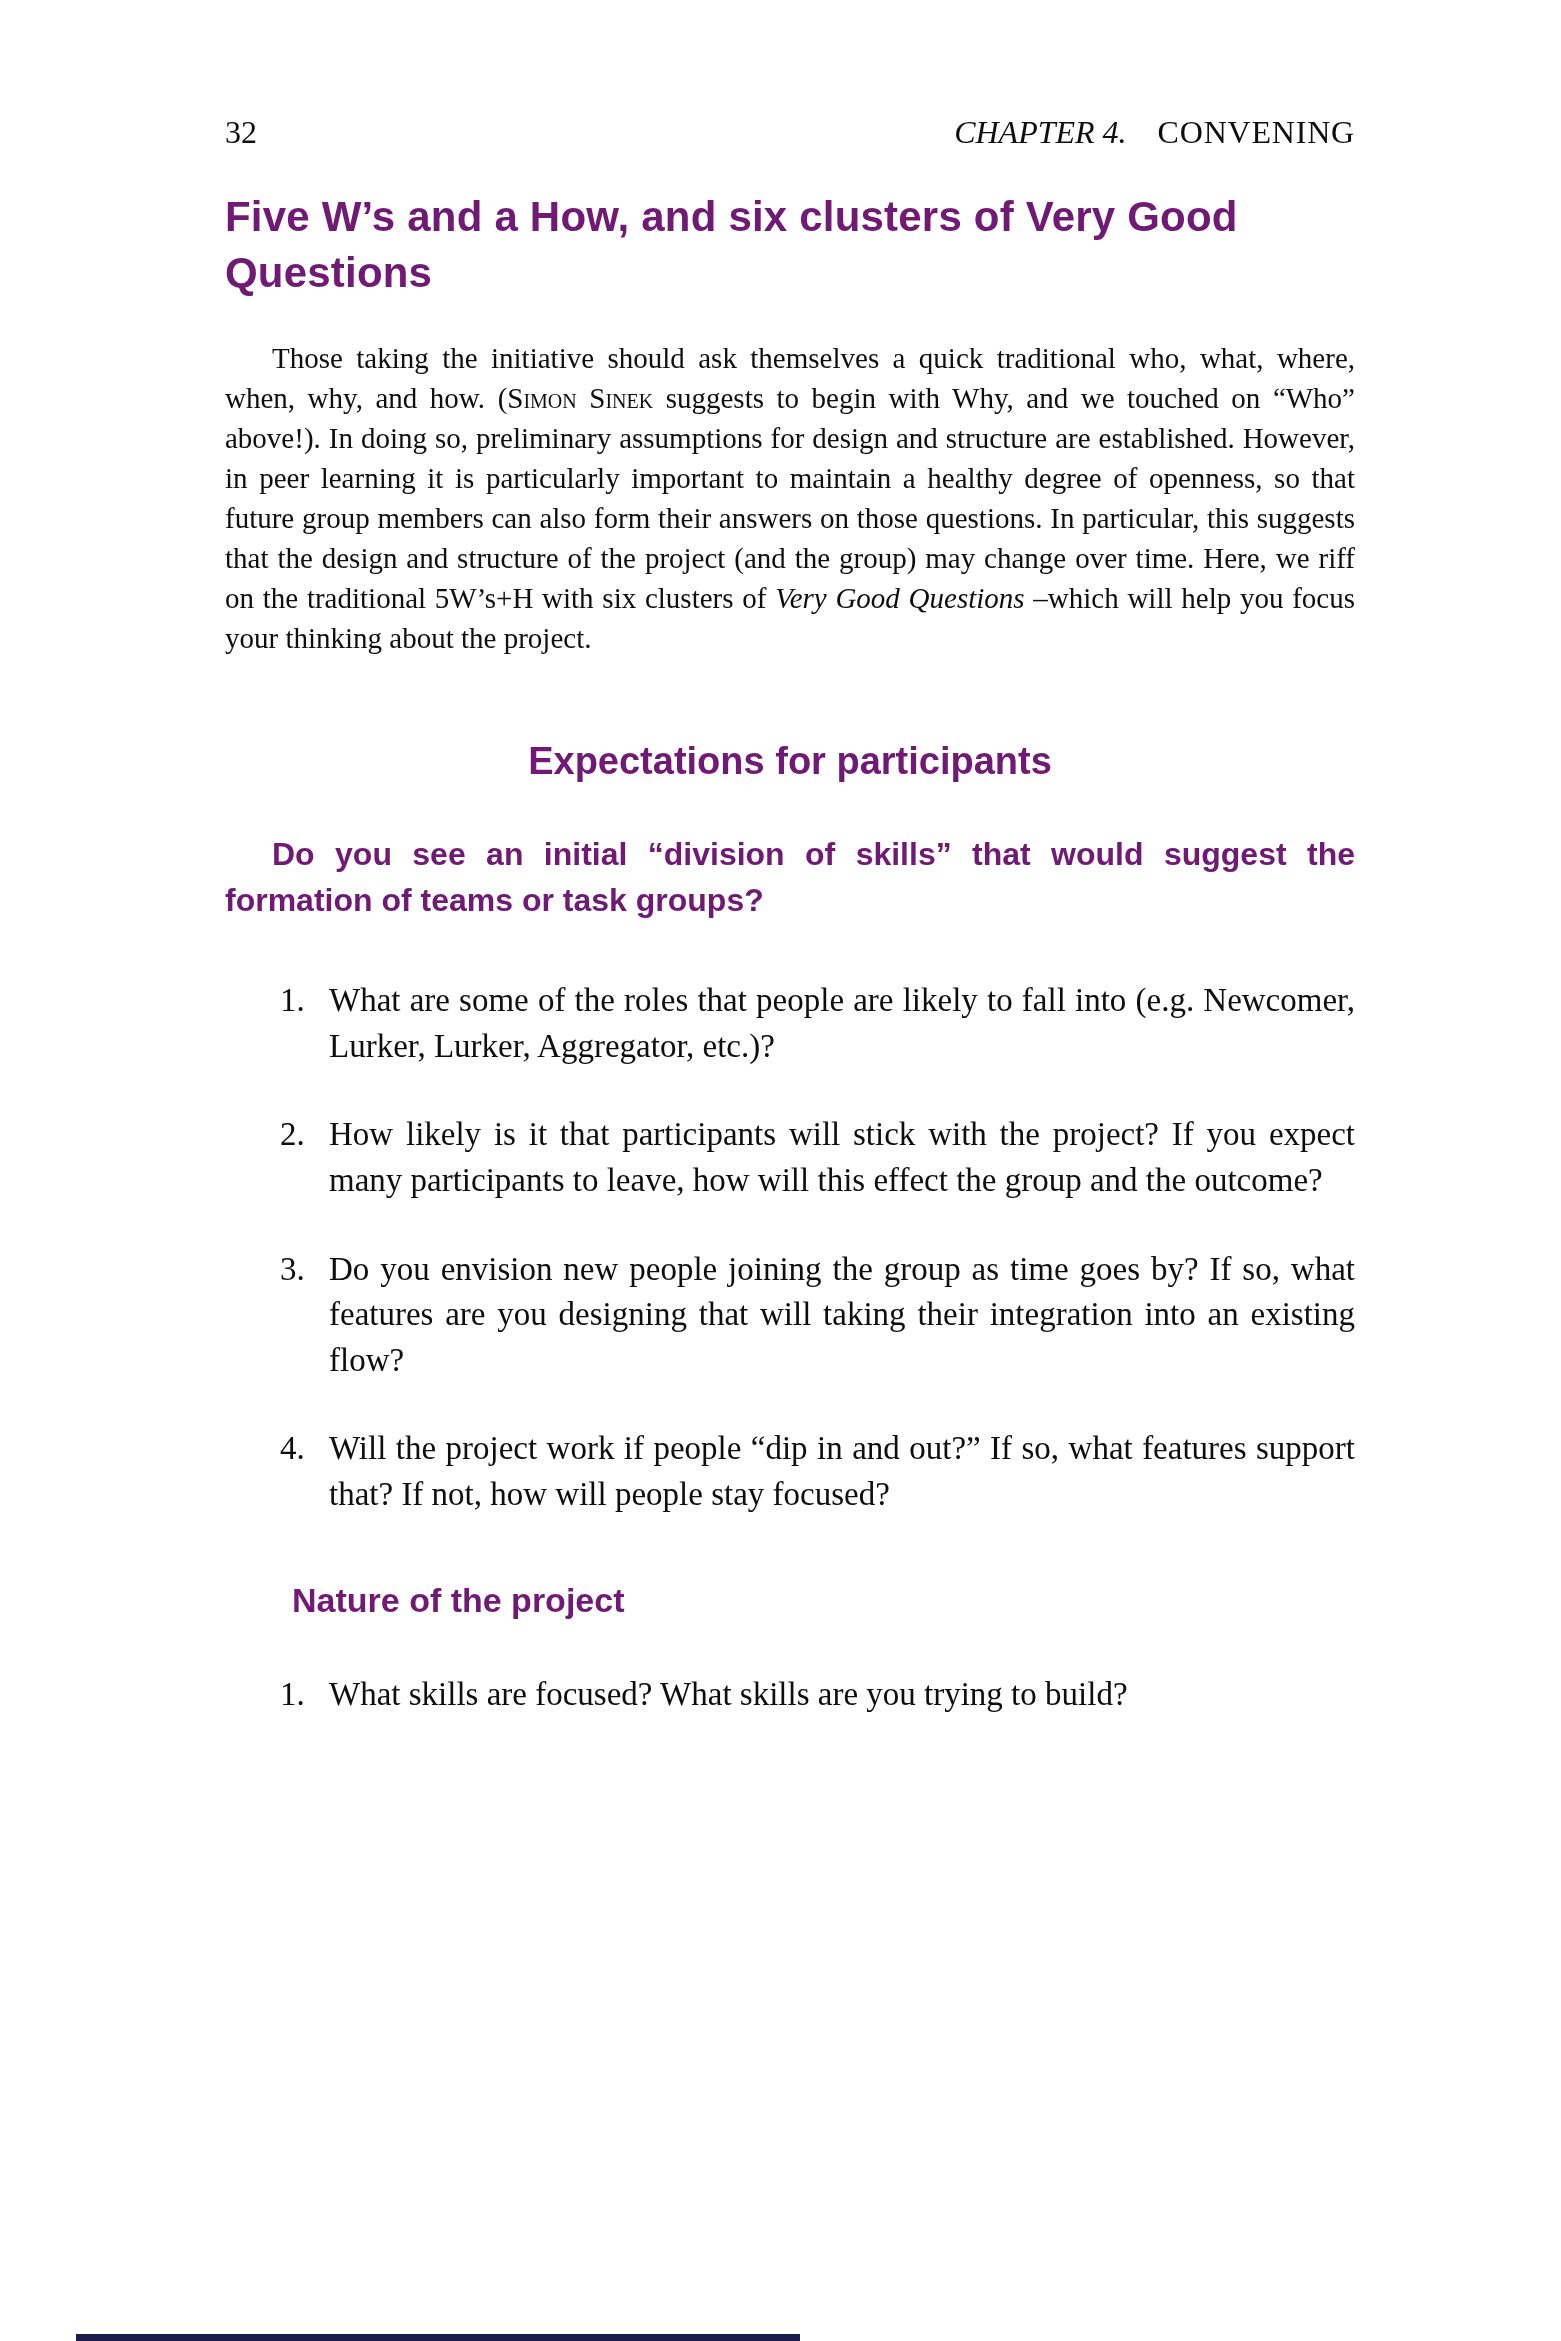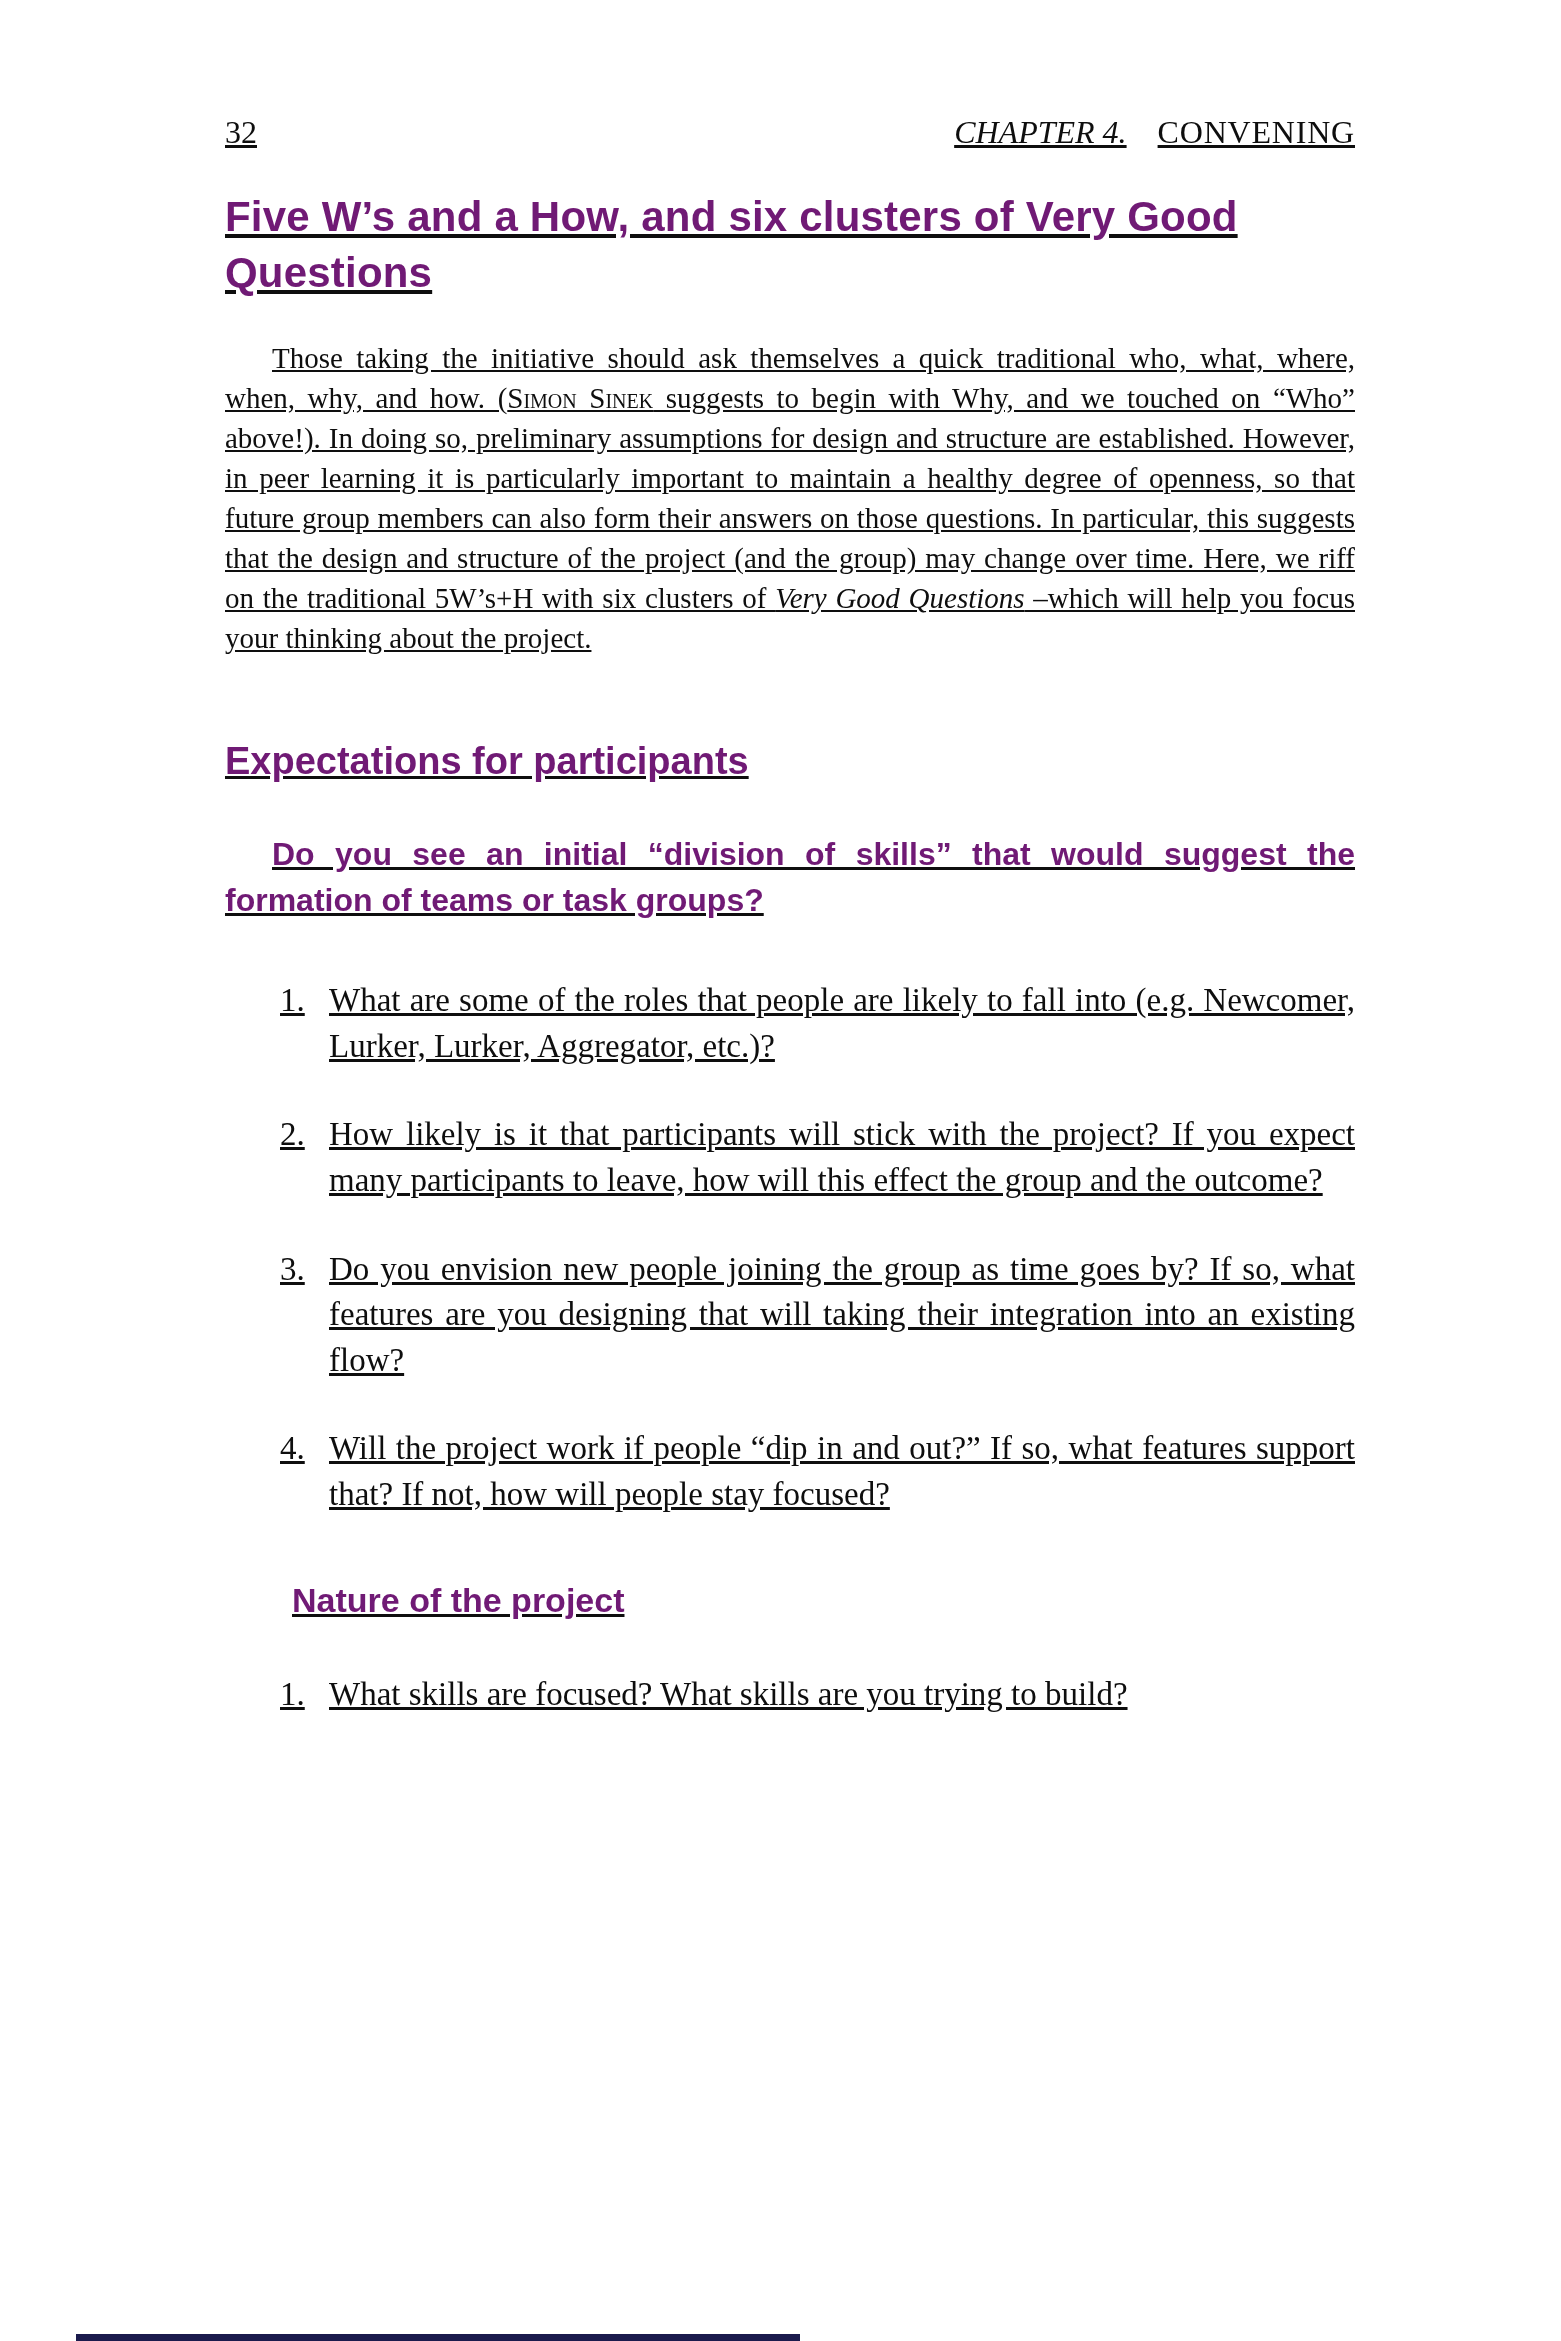--- a/index.html
+++ b/index.html
@@ -7,39 +7,38 @@
   body {
     width:1561px; height:2342px;
     position:relative;
     font-family:"Liberation Serif", serif;
     color:#0e0e0e;
     overflow:hidden;
   }
   .page {
     position:absolute; inset:0;
     padding:113px 206px 0 225px;
-    text-decoration:underline;
   }
   
   .running-header {
     display:flex; justify-content:space-between; align-items:baseline;
     font-size:32px; line-height:1.2;
   }
   .running-header .right { display:flex; gap:31px; align-items:flex-end; }
   .chapter-label { font-style:italic; }
   .chapter-title { letter-spacing:0.8px; }
 
   
   h1, h2, h3, .lead-q {
     font-family:"Liberation Sans", sans-serif;
     font-weight:bold;
     color:#701a75;
   }
   h1 { font-size:42px; line-height:1.33; margin-top:38px; letter-spacing:0.2px; }
-  h2 { font-size:38px; line-height:1.3; margin-top:79px; }
+  h2 { font-size:38px; line-height:1.3; margin-top:79px;text-align:center; }
   h3 { font-size:34px; line-height:1.3; margin-top:61px; margin-left:67px; }
 
   
   .body-par {
     margin-top:37px;
     font-size:29px; line-height:1.38;
     text-align:justify;
     text-indent:47px;
   }
   .sc { font-variant:small-caps; }

